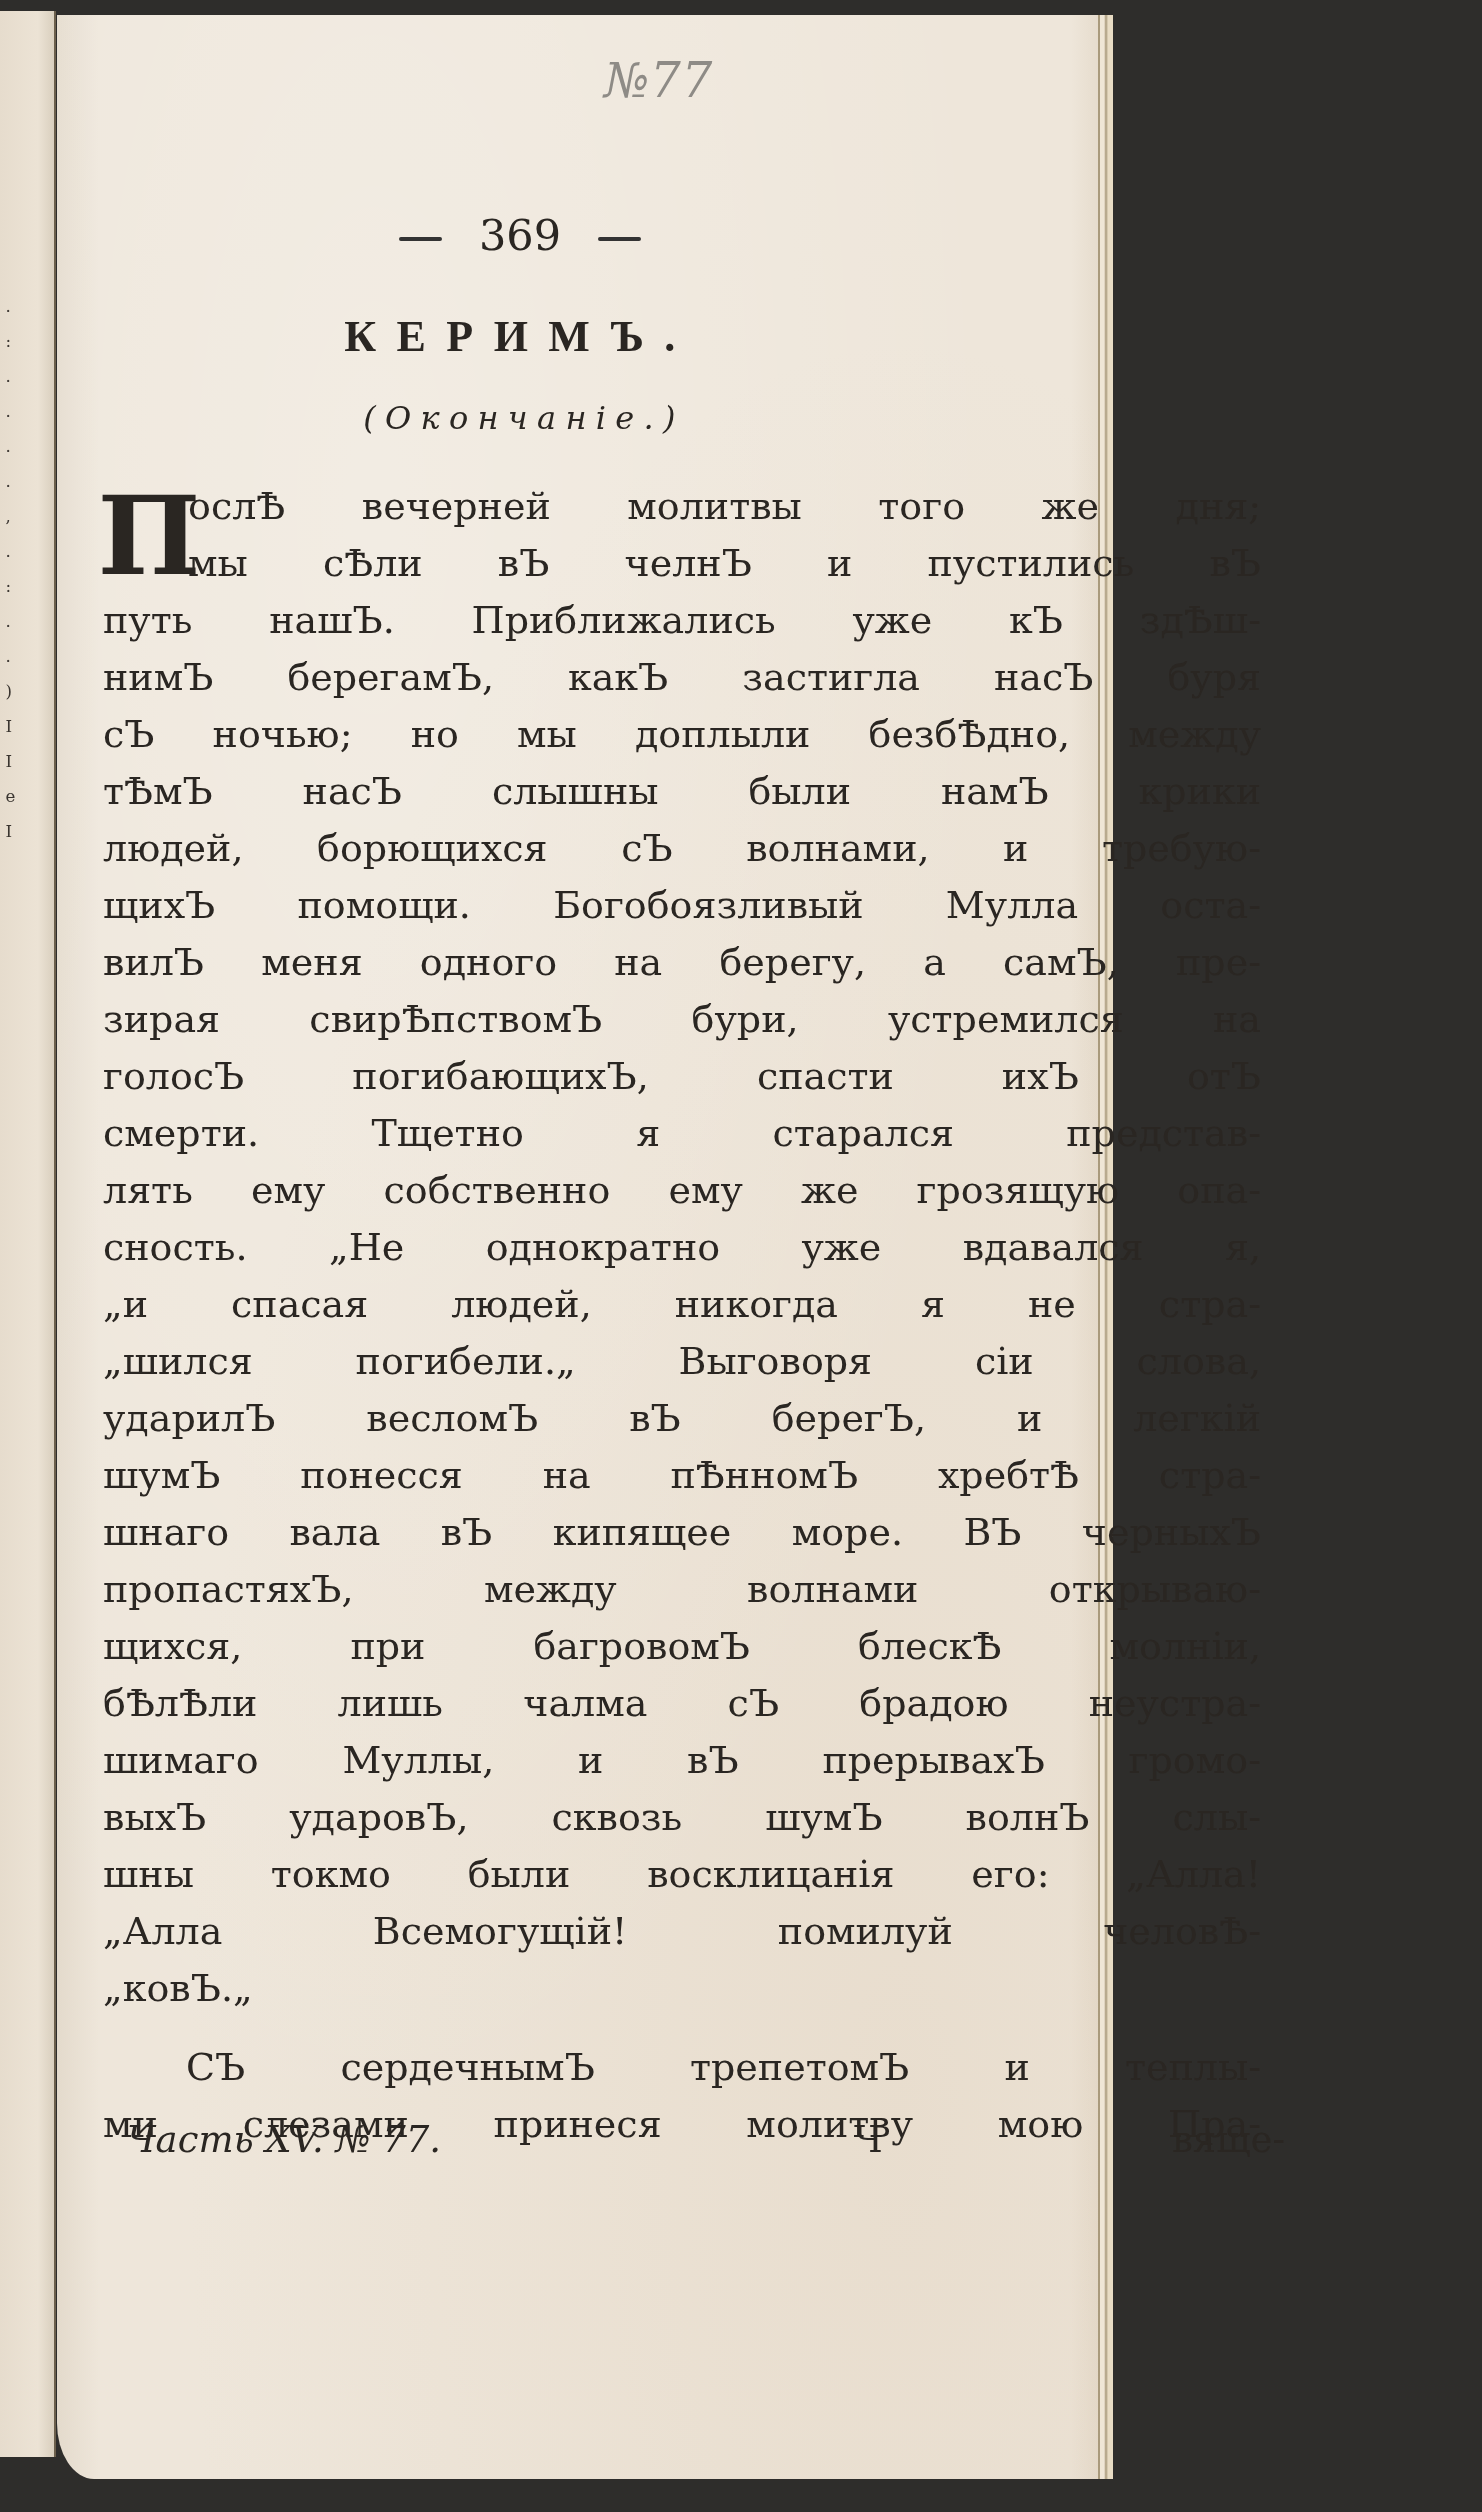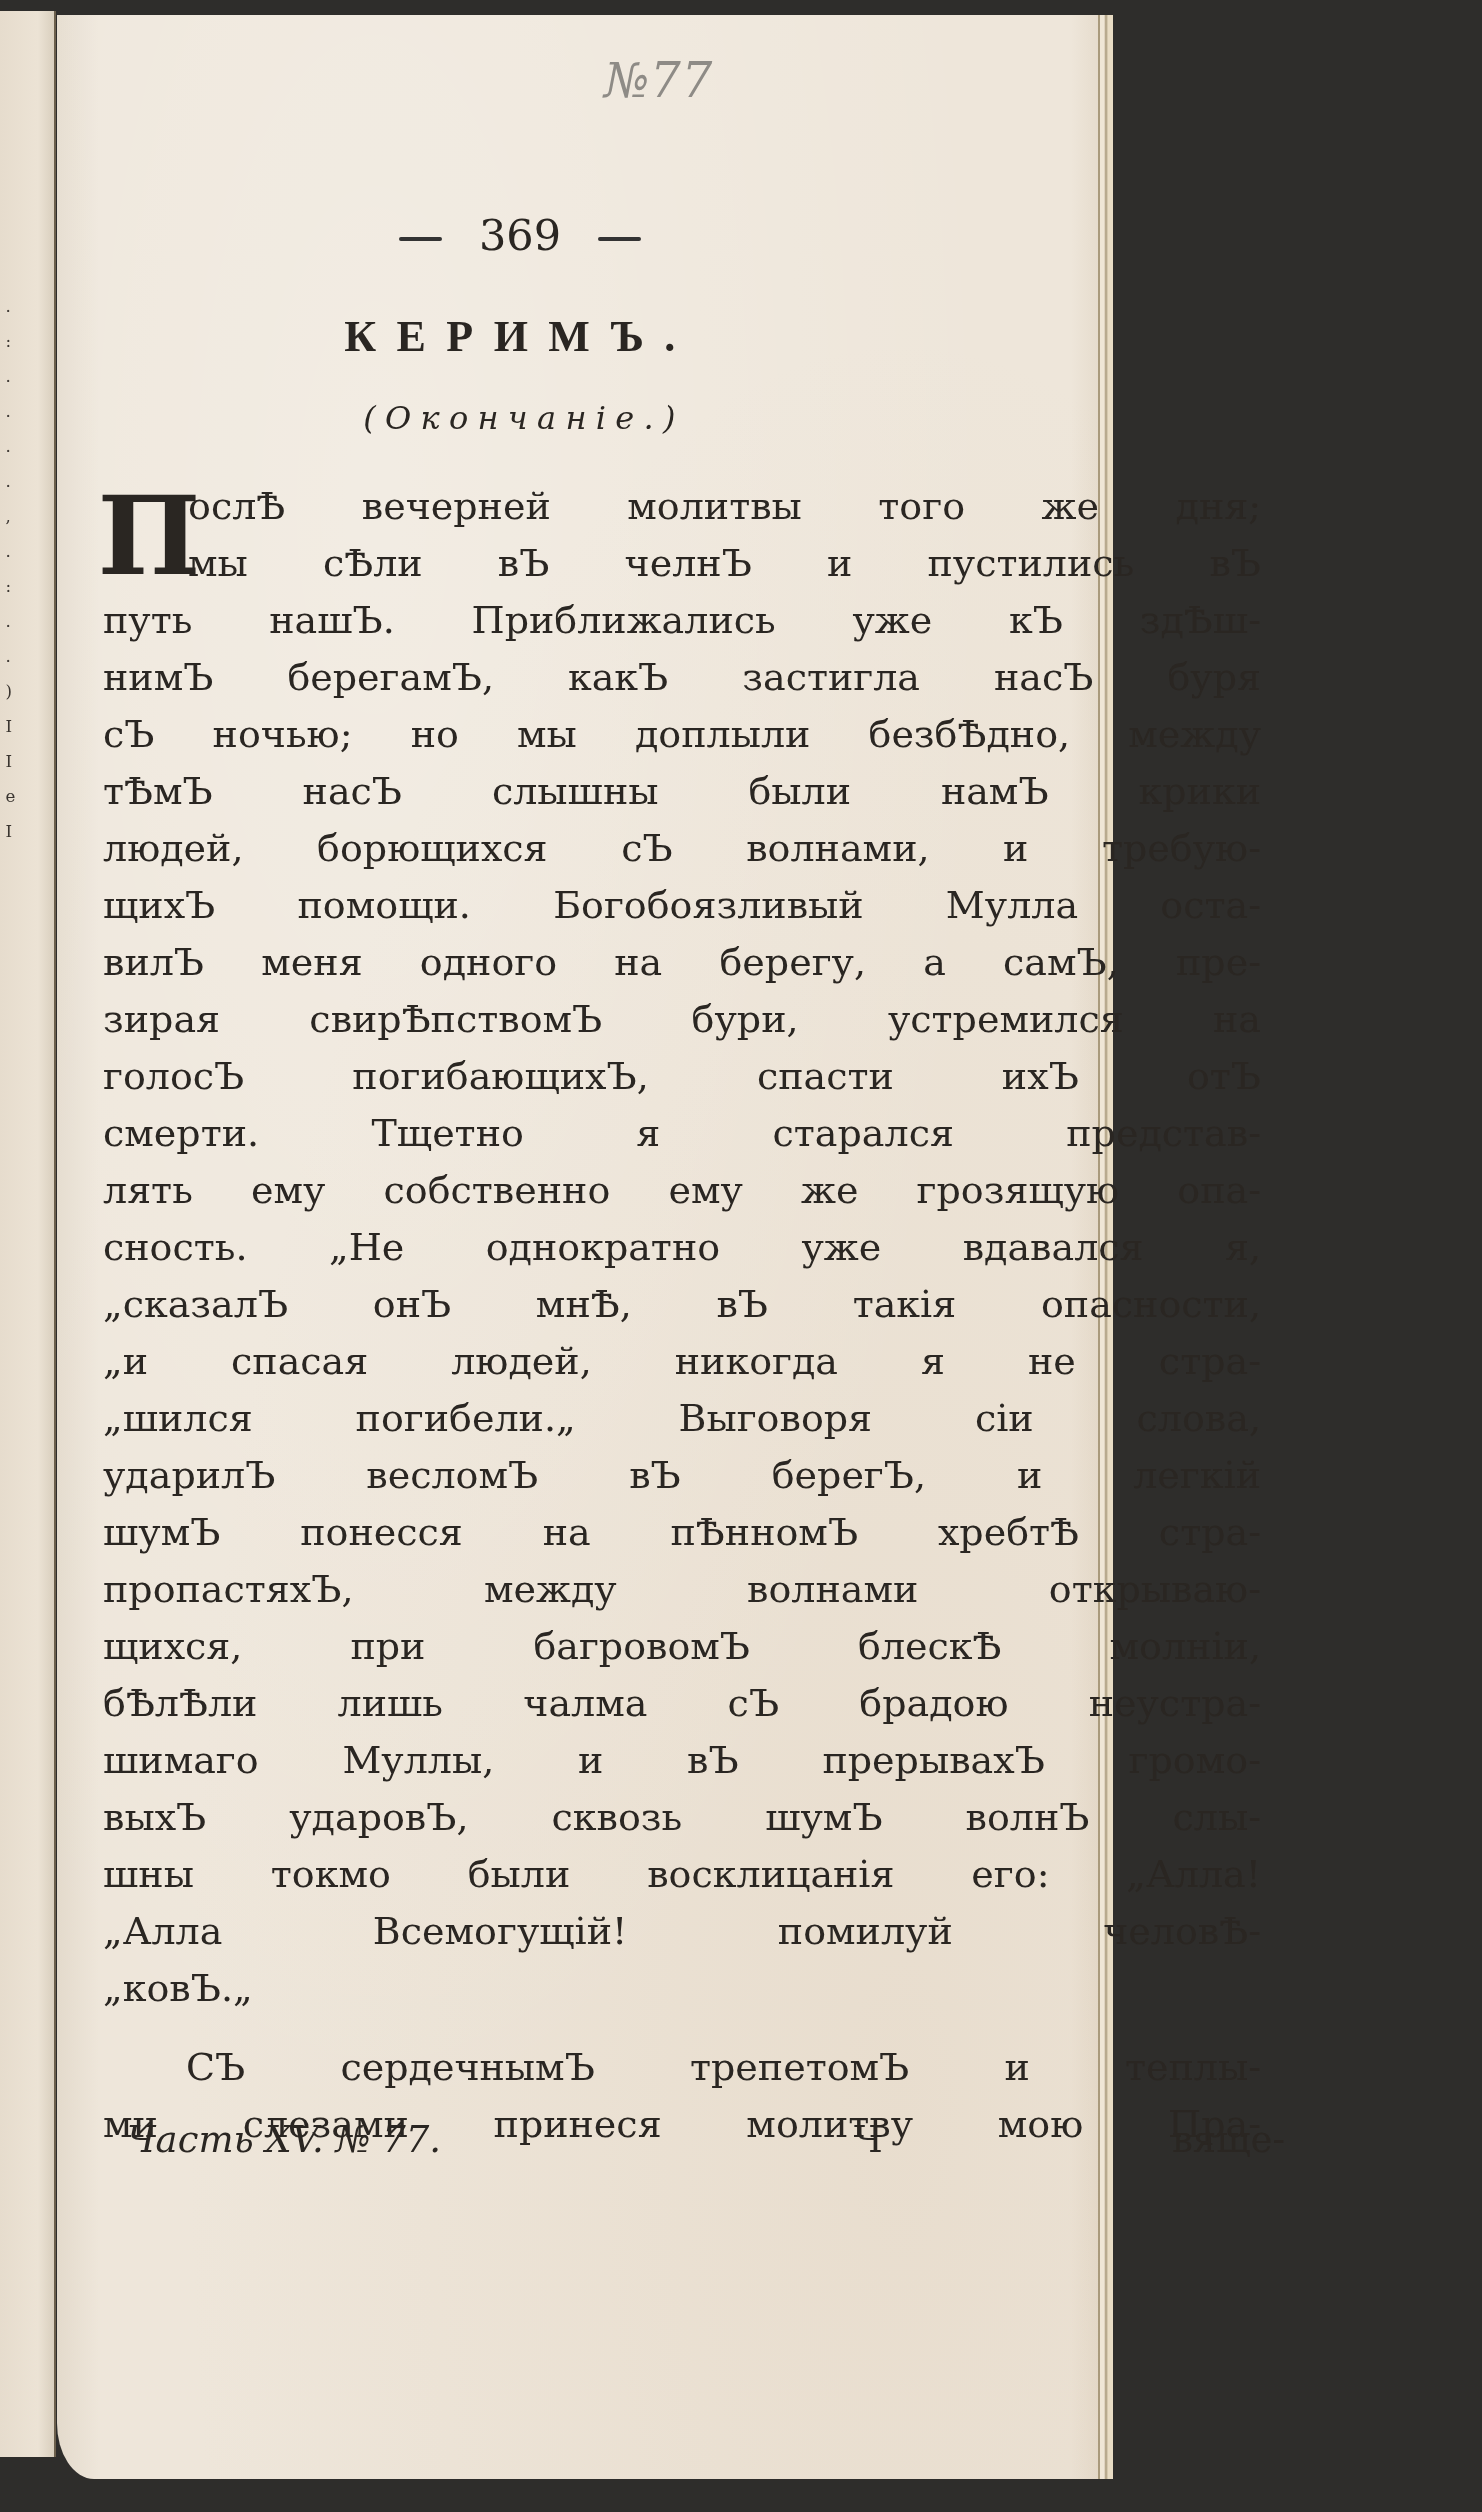--- a/index.html
+++ b/index.html
@@ -206,25 +206,25 @@
       <div class="line">сЪ ночью; но мы доплыли безбѢдно, между</div>
       <div class="line">тѢмЪ насЪ слышны были намЪ крики</div>
       <div class="line">людей, борющихся сЪ волнами, и требую-</div>
       <div class="line">щихЪ помощи. Богобоязливый Мулла оста-</div>
       <div class="line">вилЪ меня одного на берегу, а самЪ, пре-</div>
       <div class="line">зирая свирѢпствомЪ бури, устремился на</div>
       <div class="line">голосЪ погибающихЪ, спасти ихЪ отЪ</div>
       <div class="line">смерти. Тщетно я старался представ-</div>
       <div class="line">лять ему собственно ему же грозящую опа-</div>
       <div class="line">сность. „Не однократно уже вдавался я,</div>
-      <div class="line">„сказалЪ онЪ мнѢ, вЪ такія опасности,</div>
       <div class="line">„и спасая людей, никогда я не стра-</div>
       <div class="line">„шился погибели.„ Выговоря сіи слова,</div>
       <div class="line">ударилЪ весломЪ вЪ берегЪ, и легкій</div>
       <div class="line">шумЪ понесся на пѢнномЪ хребтѢ стра-</div>
+      <div class="line">шнаго вала вЪ кипящее море. ВЪ черныхЪ</div>
       <div class="line">пропастяхЪ, между волнами открываю-</div>
       <div class="line">щихся, при багровомЪ блескѢ молніи,</div>
       <div class="line">бѢлѢли лишь чалма сЪ брадою неустра-</div>
       <div class="line">шимаго Муллы, и вЪ прерывахЪ громо-</div>
       <div class="line">выхЪ ударовЪ, сквозь шумЪ волнЪ слы-</div>
       <div class="line">шны токмо были восклицанія его: „Алла!</div>
       <div class="line">„Алла Всемогущій! помилуй человѢ-</div>
       <div class="line last">„ковЪ.„</div>
       <div class="gap"></div>
       <div class="line para-start">СЪ сердечнымЪ трепетомЪ и теплы-</div>

